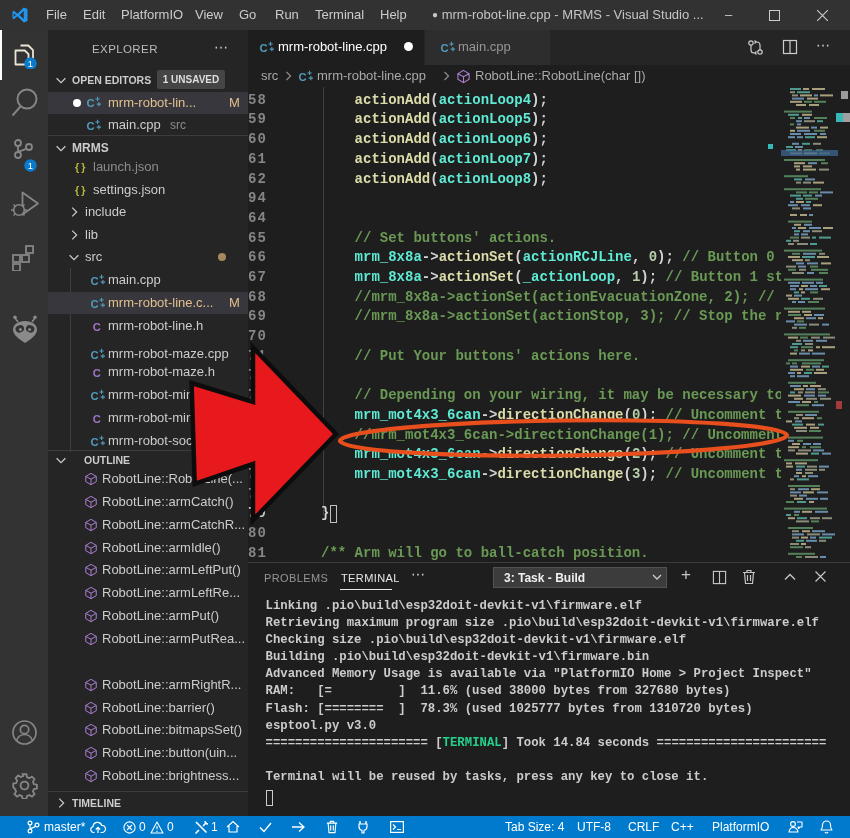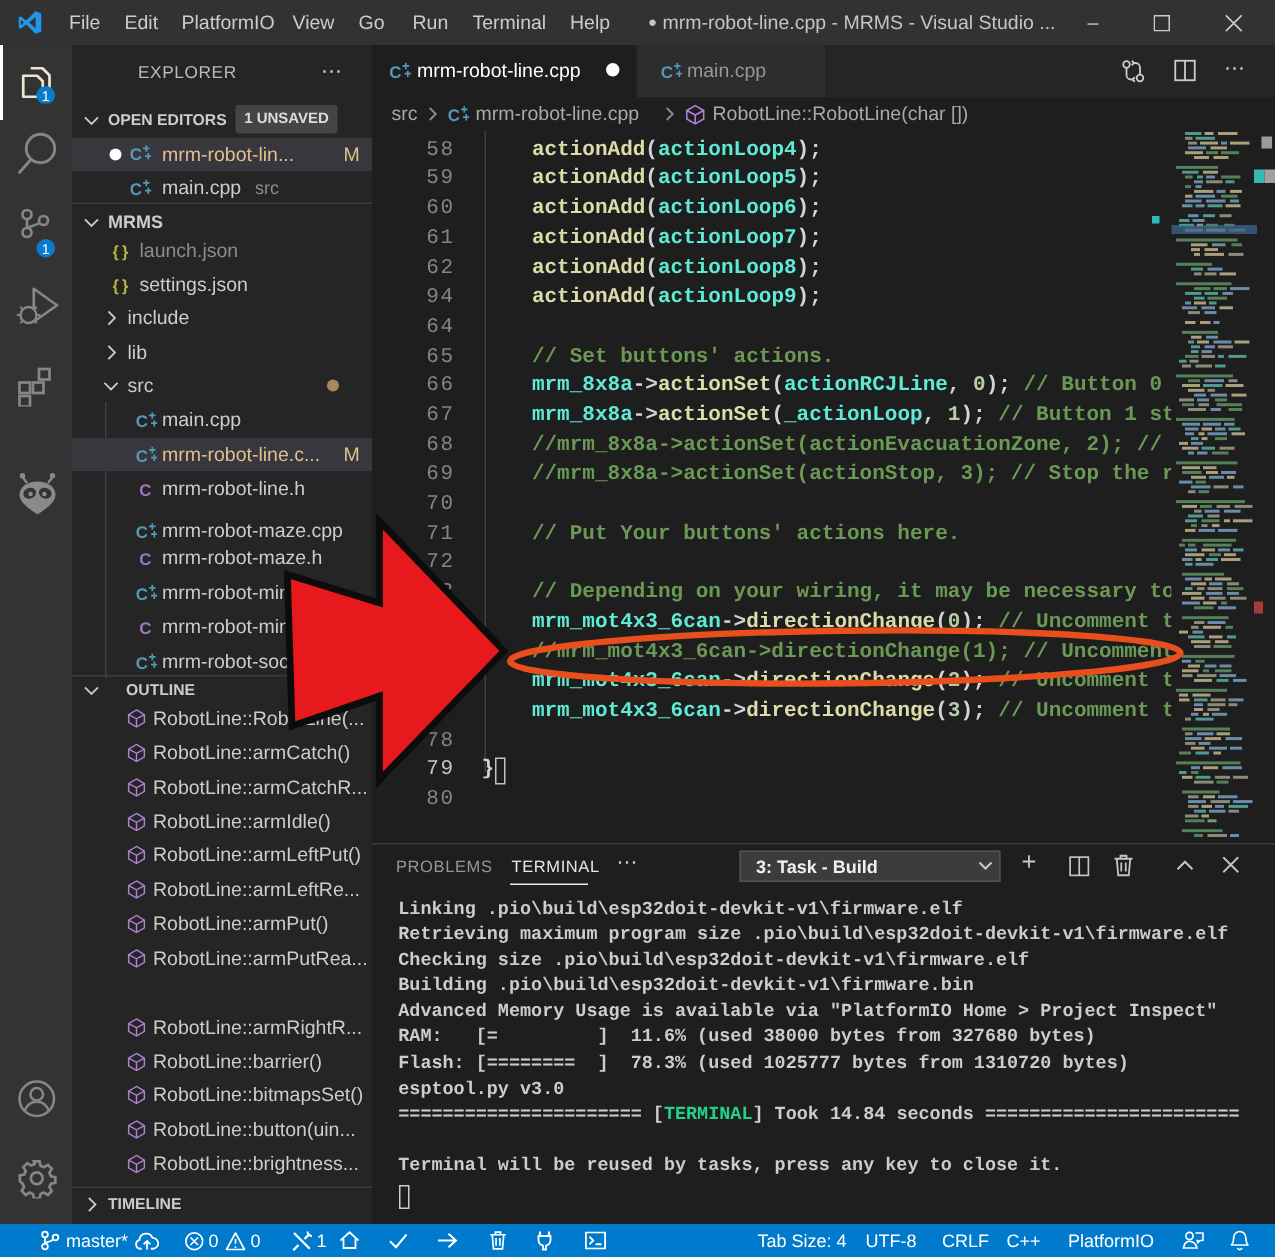--- a/index.html
+++ b/index.html
@@ -13,21 +13,21 @@
 #sidebar{left:48px;top:30px;width:200px;height:786px;background:#252526;color:#cccccc;overflow:hidden}
 .row{position:absolute;left:0;width:200px;height:22px;line-height:22px;font-size:13px;white-space:nowrap}
 .hdr{font-weight:bold;font-size:10.5px;color:#cccccc}
 
 #tabs{left:248px;top:30px;width:602px;height:35px;background:#252526}
 
 #crumb{left:248px;top:65px;width:602px;height:22px;background:#1e1e1e;color:#a9a9a9;font-size:13px;line-height:22px}
 
 #code{left:248px;top:87px;width:533px;height:475px;background:#1e1e1e;overflow:hidden}
 .cl{position:absolute;left:0;width:602px;height:19.7px;line-height:19.7px;font-size:14px;font-family:"Liberation Mono",monospace;white-space:pre;font-weight:bold}
-.ln{position:absolute;width:55px;text-align:right;color:#858585;font-weight:normal;letter-spacing:1px}
+.ln{position:absolute;width:55px;text-align:left;color:#858585;font-weight:bold;letter-spacing:1px}
 .ct{position:absolute;left:73px;color:#d4d4d4}
 .lna{color:#c6c6c6}
 .cm{color:#6a9955}.fn{color:#dcdcaa}.vr{color:#5eead4}.nm{color:#b5cea8}.pn{color:#d4d4d4}
 
 #panel{left:248px;top:562px;width:602px;height:254px;background:#1e1e1e}
 #term{position:absolute;left:17.5px;top:36px;font-size:12.3px;line-height:17.1px;color:#cccccc;font-family:"Liberation Mono",monospace;white-space:pre;font-weight:bold}
 
 #status{left:0;top:816px;width:850px;height:22px;background:#007acc;color:#ffffff;font-size:12px;line-height:22px}
 #status .it{position:absolute;top:0;white-space:nowrap}
 .icon{position:absolute}
@@ -380,38 +380,39 @@
     </svg>
   <span class="abs" style="left:227px">RobotLine::RobotLine(char [])</span>
 </div>
 <div class="abs" id="code">
 <div class="abs" style="left:75px;top:0;width:1px;height:428px;background:#404040"></div>
 <div class="cl" style="top:3.6px"><span class="ln">58</span><span class="ct">    <span class="fn">actionAdd</span><span class="pn">(</span><span class="vr">actionLoop4</span><span class="pn">);</span></span></div>
 <div class="cl" style="top:23.3px"><span class="ln">59</span><span class="ct">    <span class="fn">actionAdd</span><span class="pn">(</span><span class="vr">actionLoop5</span><span class="pn">);</span></span></div>
 <div class="cl" style="top:43.0px"><span class="ln">60</span><span class="ct">    <span class="fn">actionAdd</span><span class="pn">(</span><span class="vr">actionLoop6</span><span class="pn">);</span></span></div>
 <div class="cl" style="top:62.7px"><span class="ln">61</span><span class="ct">    <span class="fn">actionAdd</span><span class="pn">(</span><span class="vr">actionLoop7</span><span class="pn">);</span></span></div>
 <div class="cl" style="top:82.5px"><span class="ln">62</span><span class="ct">    <span class="fn">actionAdd</span><span class="pn">(</span><span class="vr">actionLoop8</span><span class="pn">);</span></span></div>
-<div class="cl" style="top:102.2px"><span class="ln">94</span><span class="ct">    <span class="fn">actionAdd</span><span class="pn">(</span><span class="vr">actionLoop9</span><span class="pn">);</span></span></div>
+<div class="cl" style="top:102.2px"><span class="ln">94</span></div>
 <div class="cl" style="top:121.8px"><span class="ln">64</span></div>
 <div class="cl" style="top:141.6px"><span class="ln">65</span><span class="ct">    <span class="cm">// Set buttons' actions.</span></span></div>
 <div class="cl" style="top:161.3px"><span class="ln">66</span><span class="ct">    <span class="vr">mrm_8x8a</span><span class="pn">-&gt;</span><span class="fn">actionSet</span><span class="pn">(</span><span class="vr">actionRCJLine</span><span class="pn">, </span><span class="nm">0</span><span class="pn">); </span><span class="cm">// Button 0 starts RCJ Line.</span></span></div>
 <div class="cl" style="top:180.9px"><span class="ln">67</span><span class="ct">    <span class="vr">mrm_8x8a</span><span class="pn">-&gt;</span><span class="fn">actionSet</span><span class="pn">(</span><span class="vr">_actionLoop</span><span class="pn">, </span><span class="nm">1</span><span class="pn">); </span><span class="cm">// Button 1 starts user defined function</span></span></div>
 <div class="cl" style="top:200.7px"><span class="ln">68</span><span class="ct">    <span class="cm">//mrm_8x8a-&gt;actionSet(actionEvacuationZone, 2); // Evacuation zone.</span></span></div>
 <div class="cl" style="top:220.3px"><span class="ln">69</span><span class="ct">    <span class="cm">//mrm_8x8a-&gt;actionSet(actionStop, 3); // Stop the robot.</span></span></div>
 <div class="cl" style="top:240.0px"><span class="ln">70</span></div>
 <div class="cl" style="top:259.7px"><span class="ln">71</span><span class="ct">    <span class="cm">// Put Your buttons' actions here.</span></span></div>
 <div class="cl" style="top:279.4px"><span class="ln">72</span></div>
 <div class="cl" style="top:299.1px"><span class="ln">73</span><span class="ct">    <span class="cm">// Depending on your wiring, it may be necessary to change some</span></span></div>
 <div class="cl" style="top:318.8px"><span class="ln">74</span><span class="ct">    <span class="vr">mrm_mot4x3_6can</span><span class="pn">-&gt;</span><span class="fn">directionChange</span><span class="pn">(</span><span class="nm">0</span><span class="pn">); </span><span class="cm">// Uncomment to change 1st motor's</span></span></div>
 <div class="cl" style="top:338.5px"><span class="ln">75</span><span class="ct">    <span class="cm">//mrm_mot4x3_6can-&gt;directionChange(1); // Uncomment to change</span></span></div>
 <div class="cl" style="top:358.2px"><span class="ln">76</span><span class="ct">    <span class="vr">mrm_mot4x3_6can</span><span class="pn">-&gt;</span><span class="fn">directionChange</span><span class="pn">(</span><span class="nm">2</span><span class="pn">); </span><span class="cm">// Uncomment to change 3rd motor's</span></span></div>
 <div class="cl" style="top:377.9px"><span class="ln">77</span><span class="ct">    <span class="vr">mrm_mot4x3_6can</span><span class="pn">-&gt;</span><span class="fn">directionChange</span><span class="pn">(</span><span class="nm">3</span><span class="pn">); </span><span class="cm">// Uncomment to change 4th motor's</span></span></div>
 <div class="cl" style="top:397.6px"><span class="ln">78</span></div>
 <div class="cl" style="top:417.3px"><span class="ln lna">79</span><span class="ct"><span class="pn">}</span></span></div>
 <div class="cl" style="top:437.0px"><span class="ln">80</span></div>
+<div class="cl" style="top:456.7px"><span class="ln">81</span><span class="ct"><span class="cm">/** Arm will go to ball-catch position.</span></span></div>
 <div class="abs" style="left:81.8px;top:418.1px;width:7.4px;height:17.7px;border:1px solid #c0c0c0"></div>
 </div>
 <div class="abs" id="panel">
   <div class="abs" style="left:0;top:0;width:602px;border-top:1px solid #3c3c3c"></div>
   <span class="abs" style="left:16px;top:10px;font-size:11px;color:#969696;letter-spacing:.4px">PROBLEMS</span>
   <span class="abs" style="left:93px;top:10px;font-size:11px;color:#e7e7e7;letter-spacing:.4px">TERMINAL</span>
   <div class="abs" style="left:92px;top:27px;width:52px;border-top:1px solid #e7e7e7"></div>
   <span class="abs" style="left:163px;top:4px;font-size:14px;color:#cccccc;letter-spacing:1px">⋯</span>
   <div class="abs" style="left:245px;top:5px;width:174px;height:21px;background:#3c3c3c;border:1px solid #525252">
     <span class="abs" style="left:10px;top:3px;font-size:12px;color:#f0f0f0;font-weight:bold">3: Task - Build</span>

